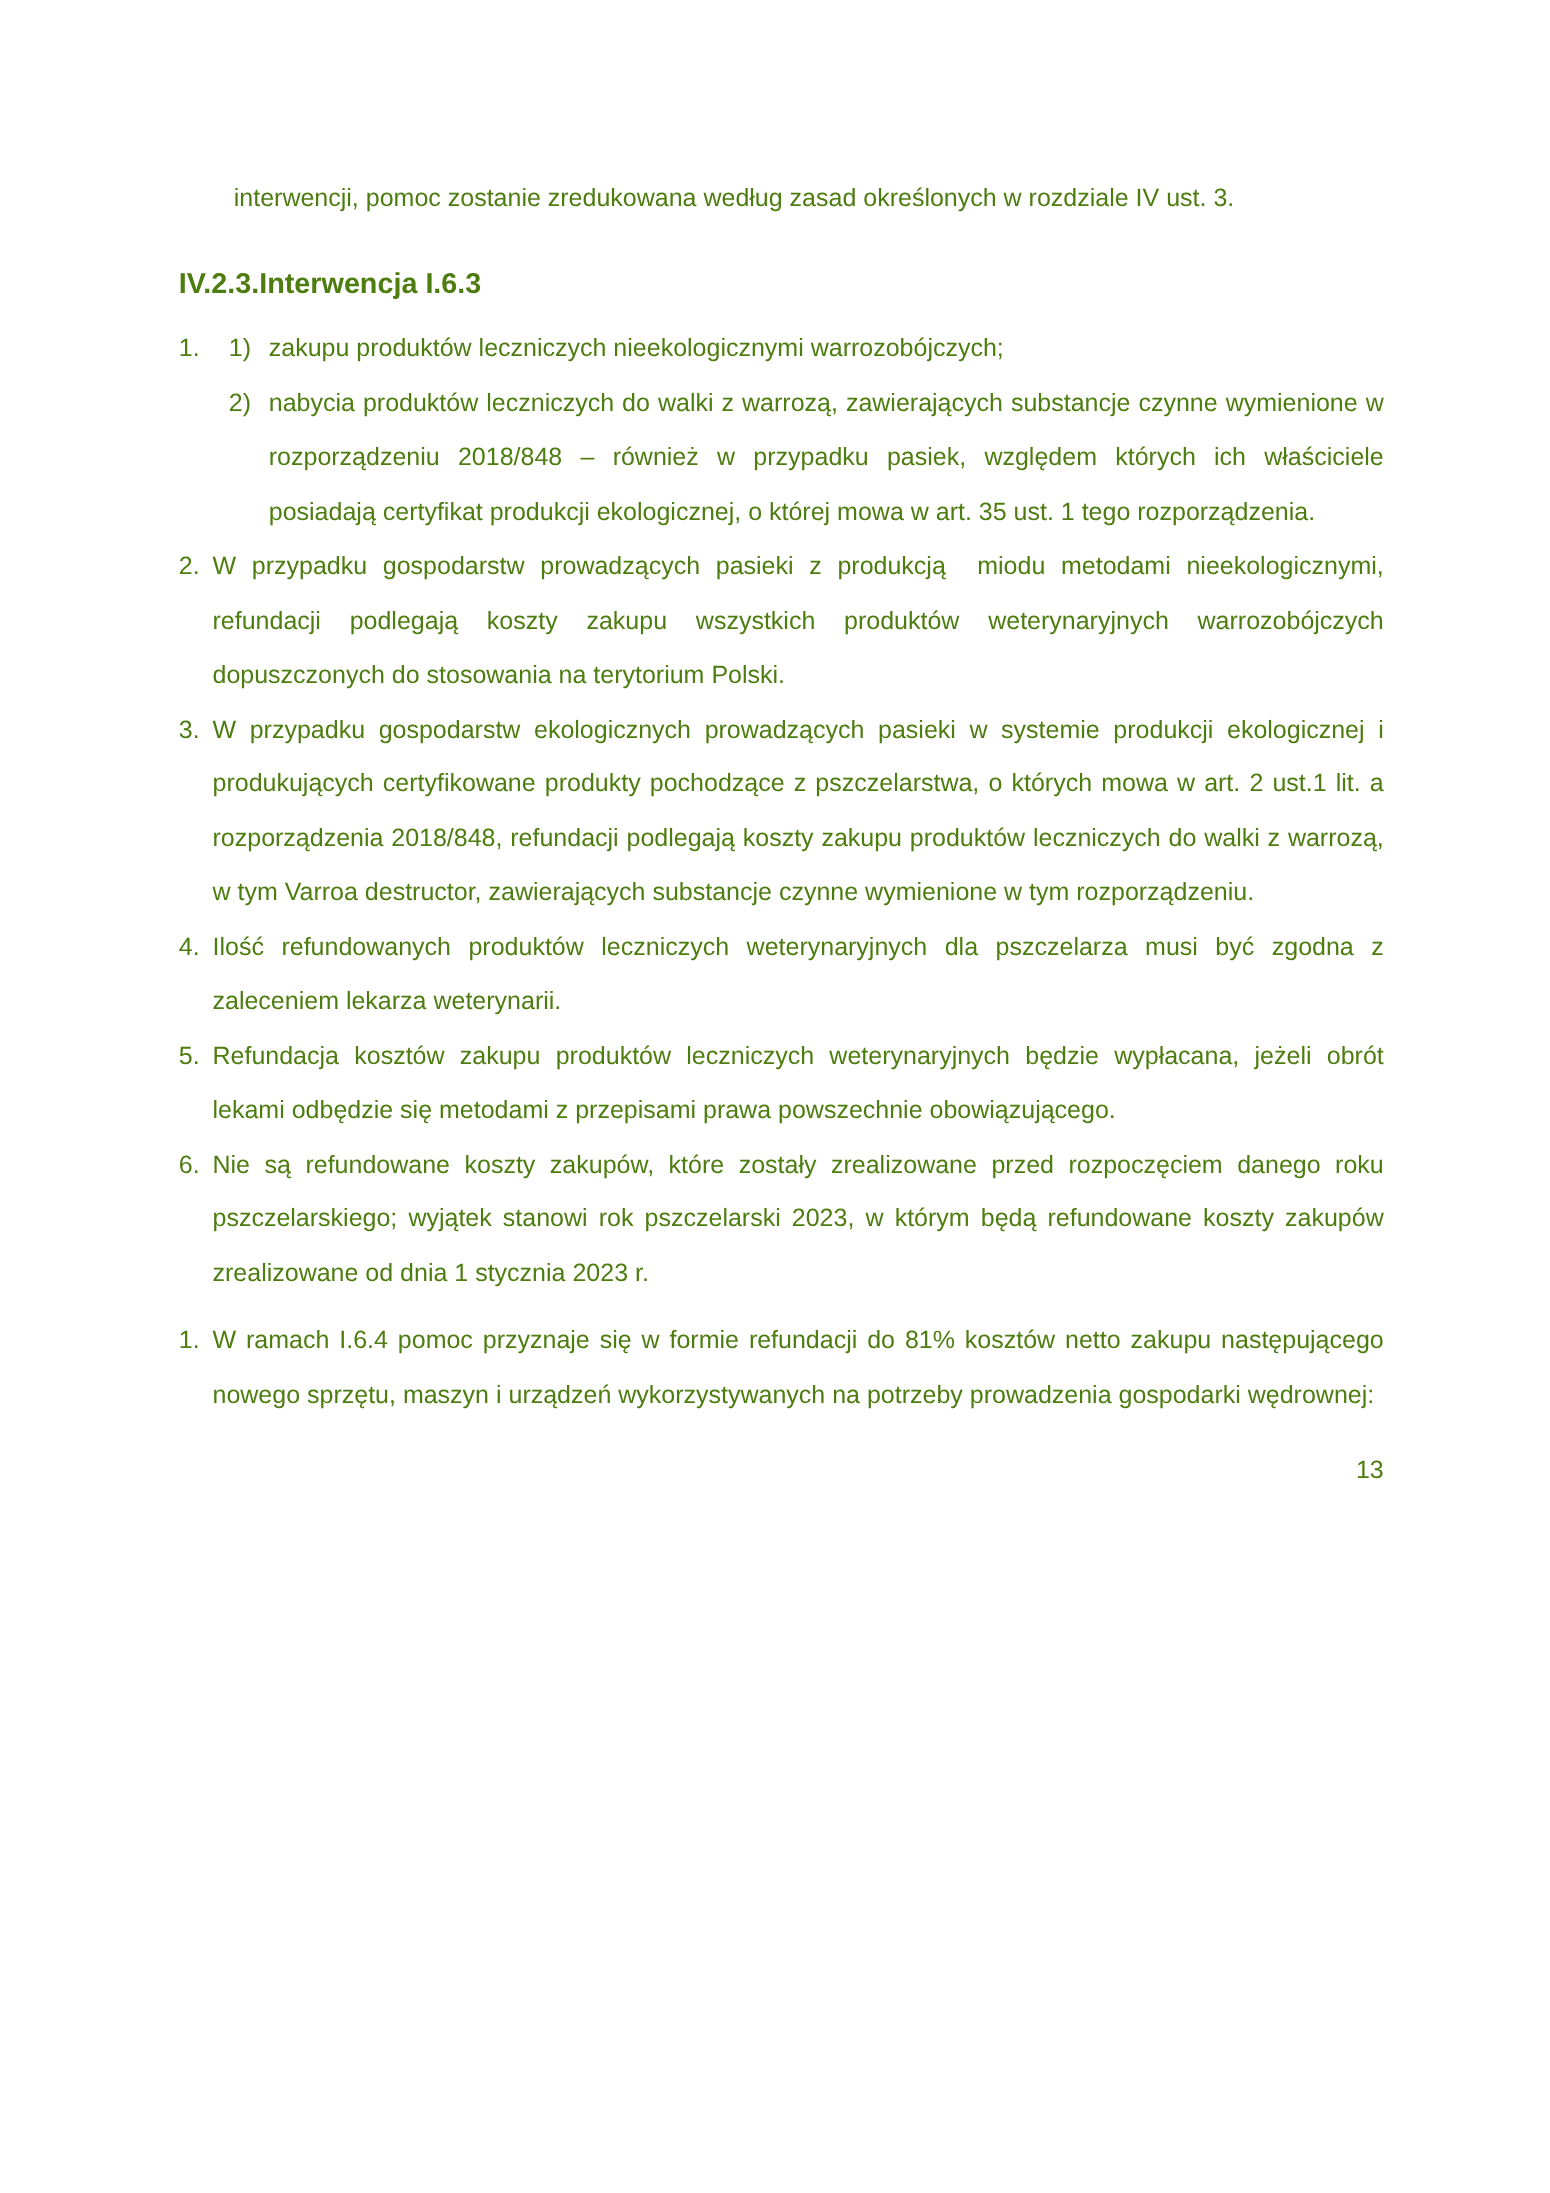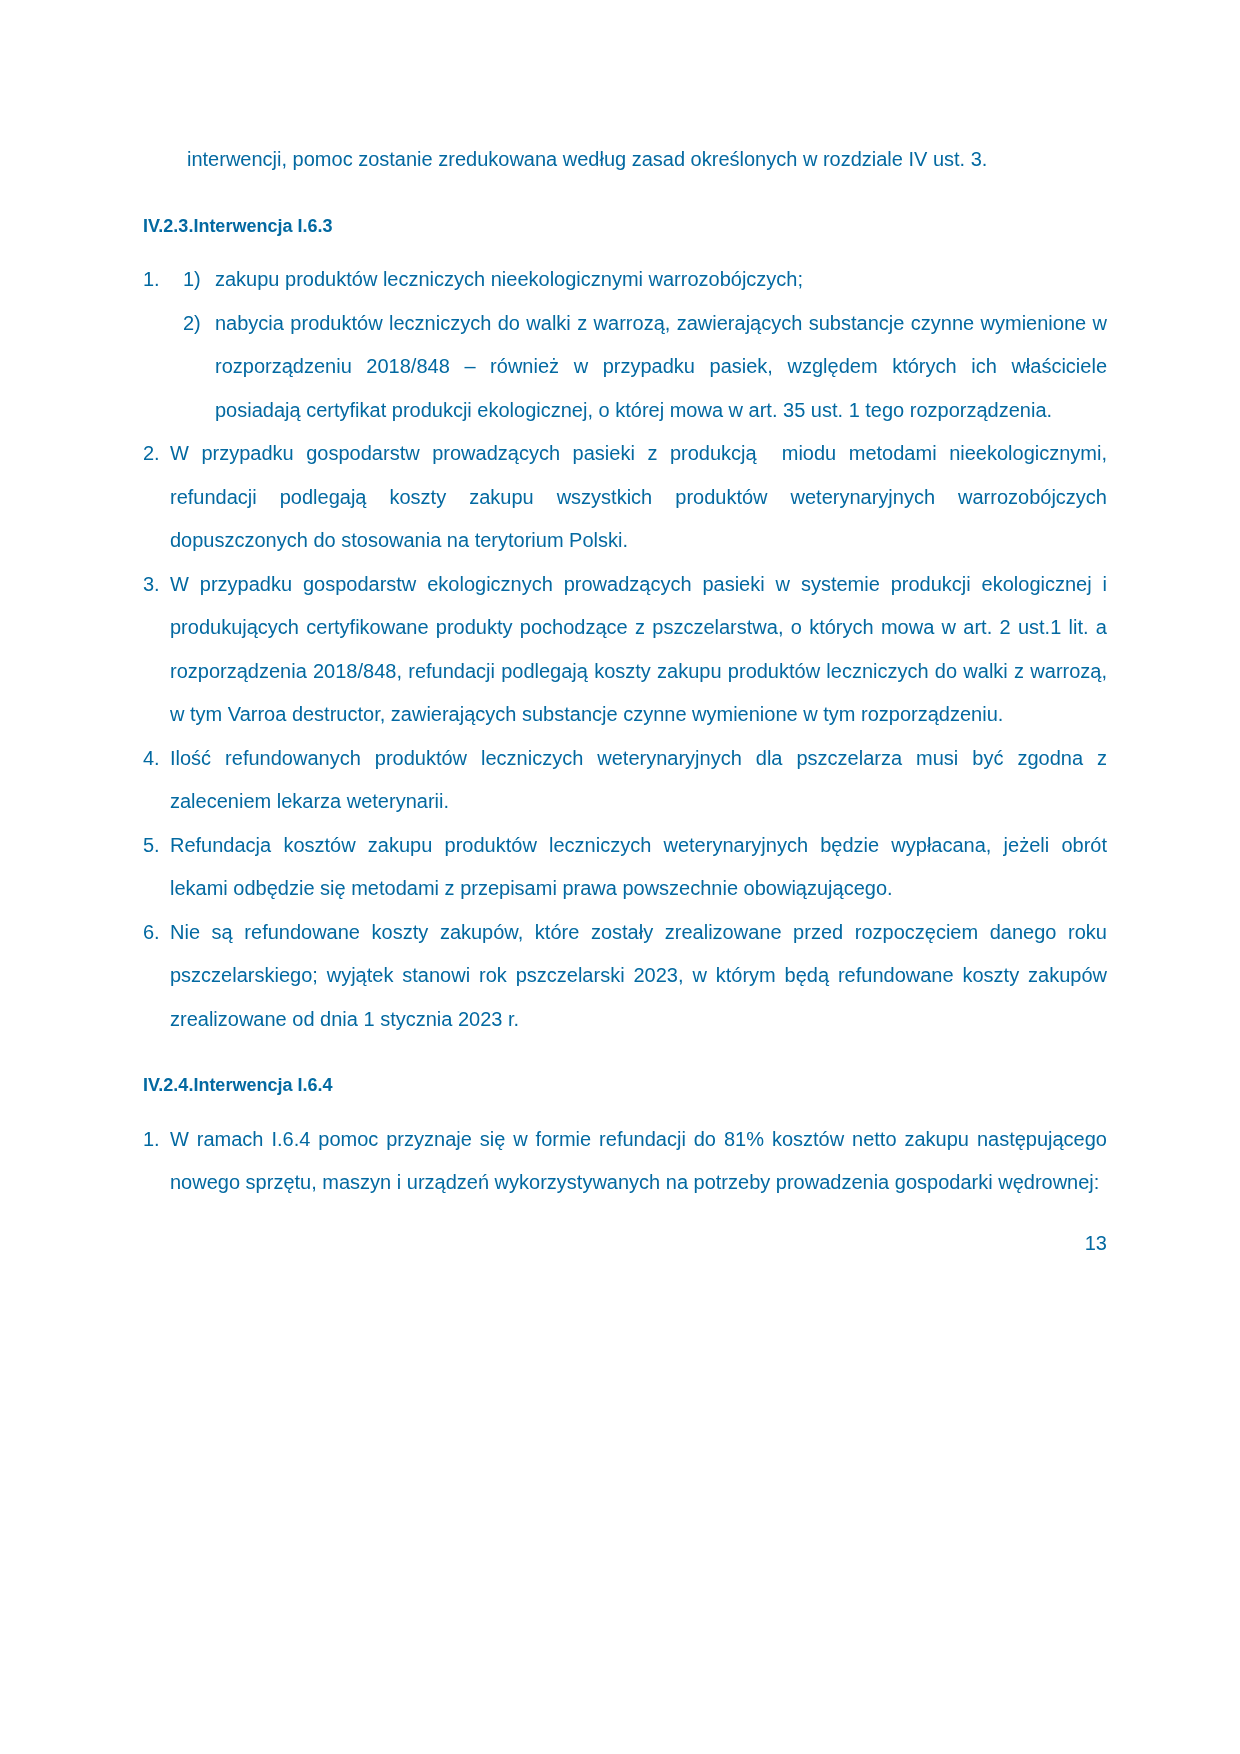--- a/index.html
+++ b/index.html
@@ -3,34 +3,34 @@
 <meta charset="utf-8">
 <style>
   * { margin: 0; padding: 0; box-sizing: border-box; }
   html, body { background: #ffffff; }
   .page {
     position: relative;
     width: 1240px;
     height: 1754px;
     margin: 0 auto;
     background: #ffffff;
-    color: #0369a1;
+    color: #4d7c0f;
     font-family: "Liberation Sans", "DejaVu Sans", sans-serif;
     font-size: 20px;
     line-height: 43.5px;
     padding: 138px 133px 0 143px;
     overflow: hidden;
   }
   .intro {
     margin-left: 44px;
     text-align: justify;
   }
   .heading {
     margin-top: 23px;
-    font-size: 18px;
+    font-size: 23px;
     font-weight: bold;
     line-height: 43.5px;
   }
   .list { margin-top: 10px; }
   .item { display: flex; align-items: flex-start; }
   .item > .num { flex: 0 0 27px; }
   .item > .body { flex: 1 1 auto; min-width: 0; }
   .text { text-align: justify; hyphens: none; }
   .subitem { display: flex; align-items: flex-start; }
   .subitem > .subnum { flex: 0 0 32px; margin-left: 13px; }
@@ -95,21 +95,20 @@
 
     <div class="item">
       <span class="num">6.</span>
       <div class="body">
         <p class="text">Nie są refundowane koszty zakupów, które zostały zrealizowane przed&nbsp;rozpoczęciem danego roku pszczelarskiego; wyjątek stanowi rok pszczelarski 2023, w którym będą refundowane koszty zakupów zrealizowane od dnia 1 stycznia 2023 r.</p>
       </div>
     </div>
 
   </div>
 
-  <h2 class="heading">IV.2.4.Interwencja I.6.4</h2>
 
   <div class="list">
     <div class="item">
       <span class="num">1.</span>
       <div class="body">
         <p class="text">W ramach I.6.4 pomoc przyznaje się w formie refundacji do 81% kosztów netto zakupu następującego nowego sprzętu, maszyn i urządzeń wykorzystywanych na potrzeby prowadzenia gospodarki wędrownej:</p>
       </div>
     </div>
   </div>
 

